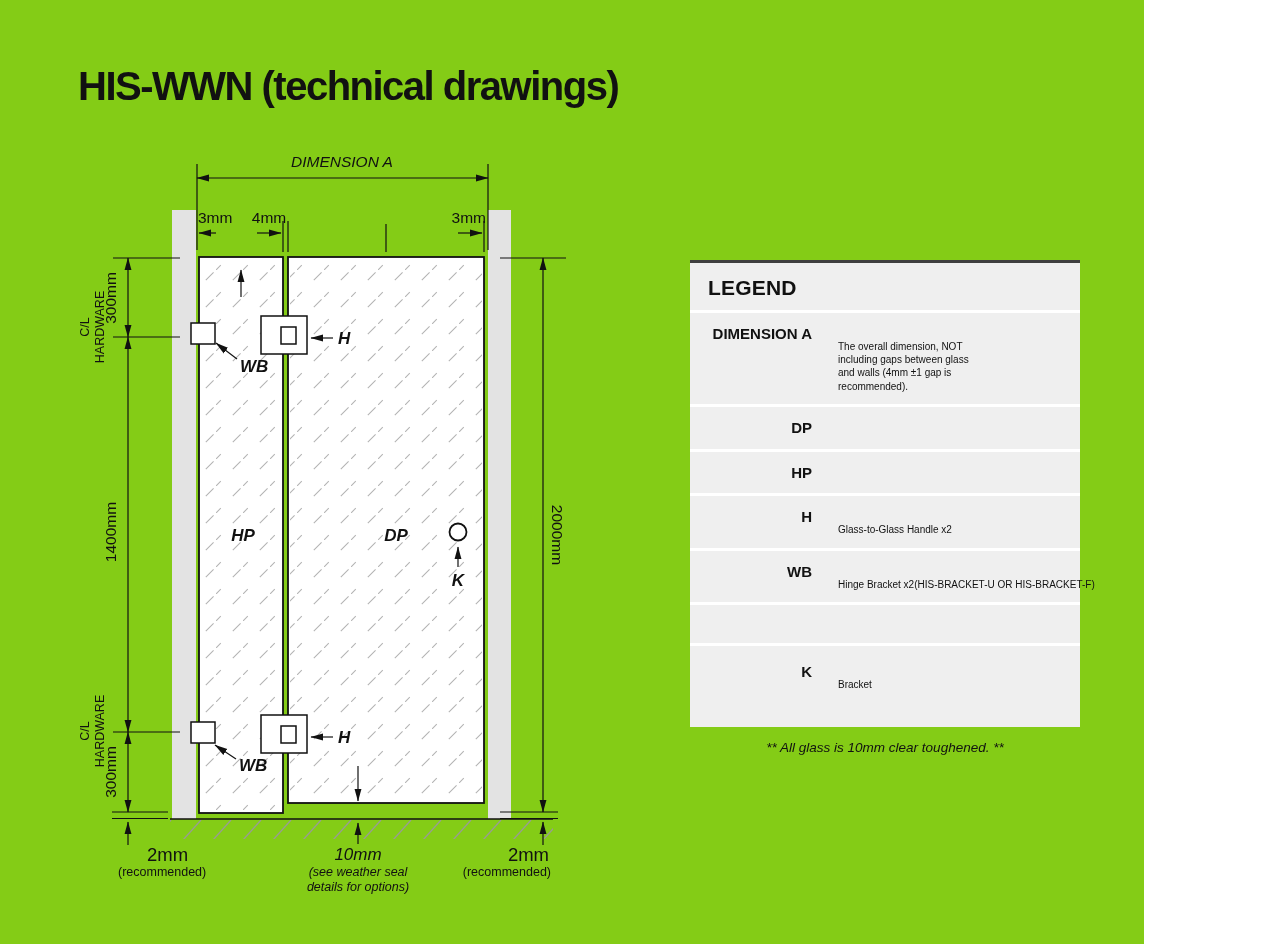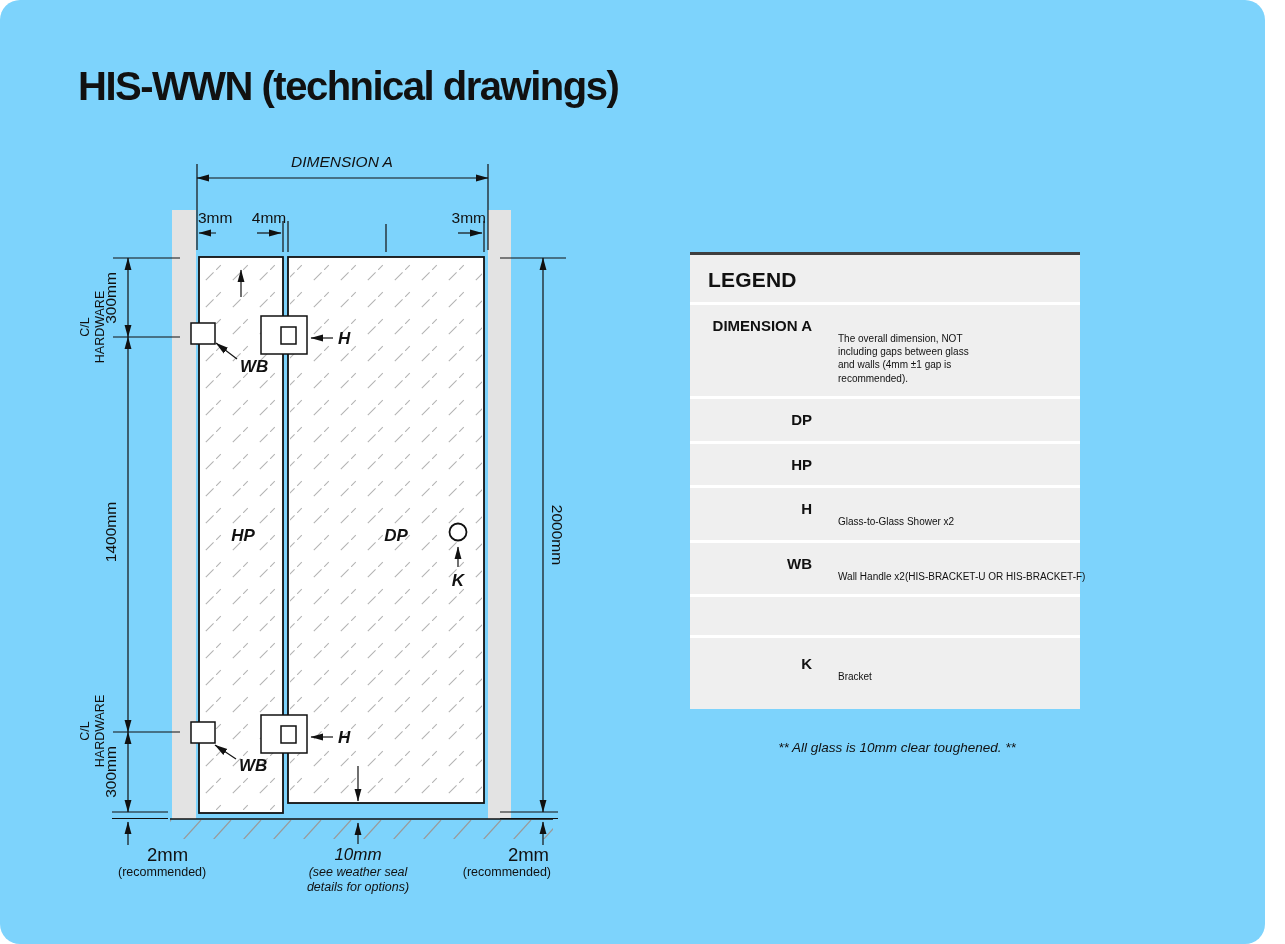--- a/index.html
+++ b/index.html
@@ -1,45 +1,45 @@
 <!DOCTYPE html>
 <html><head>
 <meta charset="utf-8">
 <style>
   html,body{margin:0;padding:0;background:#fff;}
-  .page{position:relative;width:1265px;height:944px;background:#7dd3fc;overflow:hidden;
-        font-family:"Liberation Sans",sans-serif;color:#111;border-radius:20px;}
+  .page{position:relative;width:1144px;height:944px;background:#84cc16;overflow:hidden;
+        font-family:"Liberation Sans",sans-serif;color:#111;}
   .page-title{position:absolute;left:78px;top:64px;font-size:40px;font-weight:700;
         letter-spacing:-1.5px;color:#111;}
   
   .drawing{position:absolute;left:60px;top:145px;width:520px;height:760px;}
   .dim{stroke:#111;stroke-width:1.2;fill:none;}
   .edge{stroke:#111;stroke-width:1.8;fill:#ffffff;}
   .hw{stroke:#111;stroke-width:1.5;fill:#ffffff;}
   text{fill:#111;font-family:"Liberation Sans",sans-serif;}
   .t-dim{font-size:15.5px;}
   .t-small{font-size:12.5px;}
   .t-big{font-size:18.5px;}
   .t-ital{font-style:italic;}
   .t-lbl{font-size:17px;font-weight:700;font-style:italic;}
   .t-cl{font-size:12.5px;}
   
-  .legend{position:absolute;left:690px;top:252px;width:390px;background:#efefef;
-          border-top:3px solid #3f3f3f;padding-bottom:10px;box-sizing:border-box;}
+  .legend{position:absolute;left:690px;top:260px;width:390px;background:#efefef;
+          border-top:3px solid #3f3f3f;padding-bottom:20px;box-sizing:border-box;}
   .legend-title{font-size:21px;font-weight:700;letter-spacing:.2px;
           padding:13px 12px 10px 18px;}
   .legend-row{display:grid;grid-template-columns:104px 1fr;column-gap:26px;
           padding:11px 12px 11px 18px;border-top:3px solid #ffffff;}
   .legend-row .term{font-size:15px;font-weight:700;text-align:right;line-height:1.32;}
   .legend-row .desc{font-size:10px;line-height:1.32;white-space:pre-line;margin-top:16px;}
   .legend-row .desc.nowrap{white-space:nowrap;overflow:visible;}
   .legend-row.empty{min-height:8px;}
   .legend-row.last{padding-top:16px;padding-bottom:16px;}
   .footnote{position:absolute;left:690px;top:740px;width:390px;text-align:center;
-          font-size:13.5px;font-style:italic;color:#111;margin-left:12px;}
+          font-size:13.5px;font-style:italic;color:#111;}
 </style>
 </head>
 <body>
 
 <div class="page">
 
   <div class="page-title">HIS-WWN (technical drawings)</div>
 
   <svg class="drawing" viewBox="60 145 520 760" xmlns="http://www.w3.org/2000/svg">
     <defs>
@@ -170,25 +170,25 @@
 recommended).</div>
     </div>
     <div class="legend-row">
       <div class="term">DP</div>
     </div>
     <div class="legend-row">
       <div class="term">HP</div>
     </div>
     <div class="legend-row">
       <div class="term">H</div>
-      <div class="desc">Glass-to-Glass Shower x2</div>
+      <div class="desc">Glass-to-Glass Handle x2</div>
     </div>
     <div class="legend-row">
       <div class="term">WB</div>
-      <div class="desc nowrap">Wall Handle x2(HIS-BRACKET-U OR HIS-BRACKET-F)</div>
+      <div class="desc nowrap">Hinge Bracket x2(HIS-BRACKET-U OR HIS-BRACKET-F)</div>
     </div>
     <div class="legend-row empty">
       <div class="term"></div>
       <div class="desc"></div>
     </div>
     <div class="legend-row last">
       <div class="term">K</div>
       <div class="desc">Bracket</div>
     </div>
   </div>

